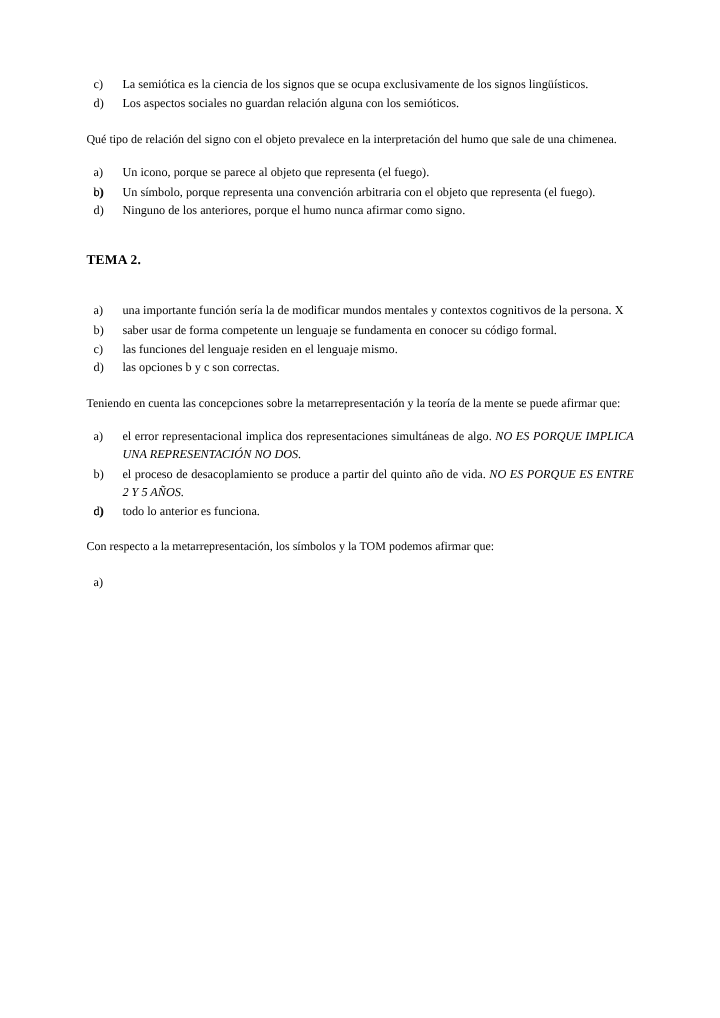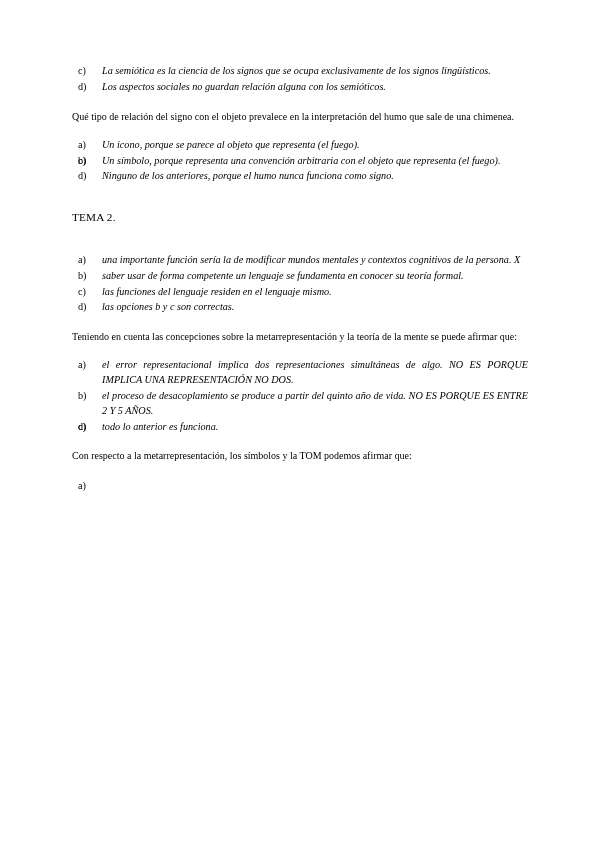--- a/index.html
+++ b/index.html
@@ -35,21 +35,21 @@
     font-size: 10px;
     line-height: 1.42;
     text-align: justify;
     margin: 0 0 0 0;
   }
   .block-gap {
     height: 14px;
   }
   .heading {
     font-size: 11.2px;
-    font-weight: normal;
+    font-weight: bold;
     margin: 0;
     letter-spacing: 0.2px;
   }
   ol.opts {
     list-style: none;
     margin: 0;
     padding: 0;
   }
   ol.opts li {
     position: relative;
@@ -64,48 +64,47 @@
     left: 6px;
     top: 0;
     width: 22px;
     text-align: left;
   }
   .italic {
     font-style: italic;
   }
   .opt-text {
     display: inline;
-    font-style: italic;
   }
 </style>
 </head>
 <body>
 
 <div class="page">
   <div class="content" id="doc-content">
       <ol class="opts">
         <li><span class="marker">c)</span><span class="opt-text">La semiótica es la ciencia de los signos que se ocupa exclusivamente de los signos lingüísticos.</span></li>
         <li><span class="marker">d)</span><span class="opt-text">Los aspectos sociales no guardan relación alguna con los semióticos.</span></li>
       </ol>
       <div class="block-gap"></div>
       <p class="para">Qué tipo de relación del signo con el objeto prevalece en la interpretación del humo que sale de una chimenea.</p>
       <div class="block-gap"></div>
       <ol class="opts">
         <li><span class="marker">a)</span><span class="opt-text">Un icono, porque se parece al objeto que representa (el fuego).</span></li>
         <li><span class="marker">b)</span></li>
         <li><span class="marker">c)</span><span class="opt-text">Un símbolo, porque representa una convención arbitraria con el objeto que representa (el fuego).</span></li>
-        <li><span class="marker">d)</span><span class="opt-text">Ninguno de los anteriores, porque el humo nunca funciona como signo.</span></li>
+        <li><span class="marker">d)</span><span class="opt-text">Ninguno de los anteriores, porque el humo nunca afirmar como signo.</span></li>
       </ol>
       <div class="block-gap" style="height: 26px;"></div>
       <div class="heading">TEMA 2.</div>
       <div class="block-gap" style="height: 16px;"></div>
       <div class="block-gap"></div>
       <ol class="opts">
         <li><span class="marker">a)</span><span class="opt-text">una importante función sería la de modificar mundos mentales y contextos cognitivos de la persona. X</span></li>
-        <li><span class="marker">b)</span><span class="opt-text">saber usar de forma competente un lenguaje se fundamenta en conocer su teoría formal.</span></li>
+        <li><span class="marker">b)</span><span class="opt-text">saber usar de forma competente un lenguaje se fundamenta en conocer su código formal.</span></li>
         <li><span class="marker">c)</span><span class="opt-text">las funciones del lenguaje residen en el lenguaje mismo.</span></li>
         <li><span class="marker">d)</span><span class="opt-text">las opciones b y c son correctas.</span></li>
       </ol>
       <div class="block-gap"></div>
       <p class="para">Teniendo en cuenta las concepciones sobre la metarrepresentación y la teoría de la mente se puede afirmar que:</p>
       <div class="block-gap"></div>
       <ol class="opts">
         <li><span class="marker">a)</span><span class="opt-text">el error representacional implica dos representaciones simultáneas de algo. </span><span class="italic">NO ES PORQUE IMPLICA UNA REPRESENTACIÓN NO DOS.</span></li>
         <li><span class="marker">b)</span><span class="opt-text">el proceso de desacoplamiento se produce a partir del quinto año de vida. </span><span class="italic">NO ES PORQUE ES ENTRE 2 Y 5 AÑOS.</span></li>
         <li><span class="marker">c)</span></li>

